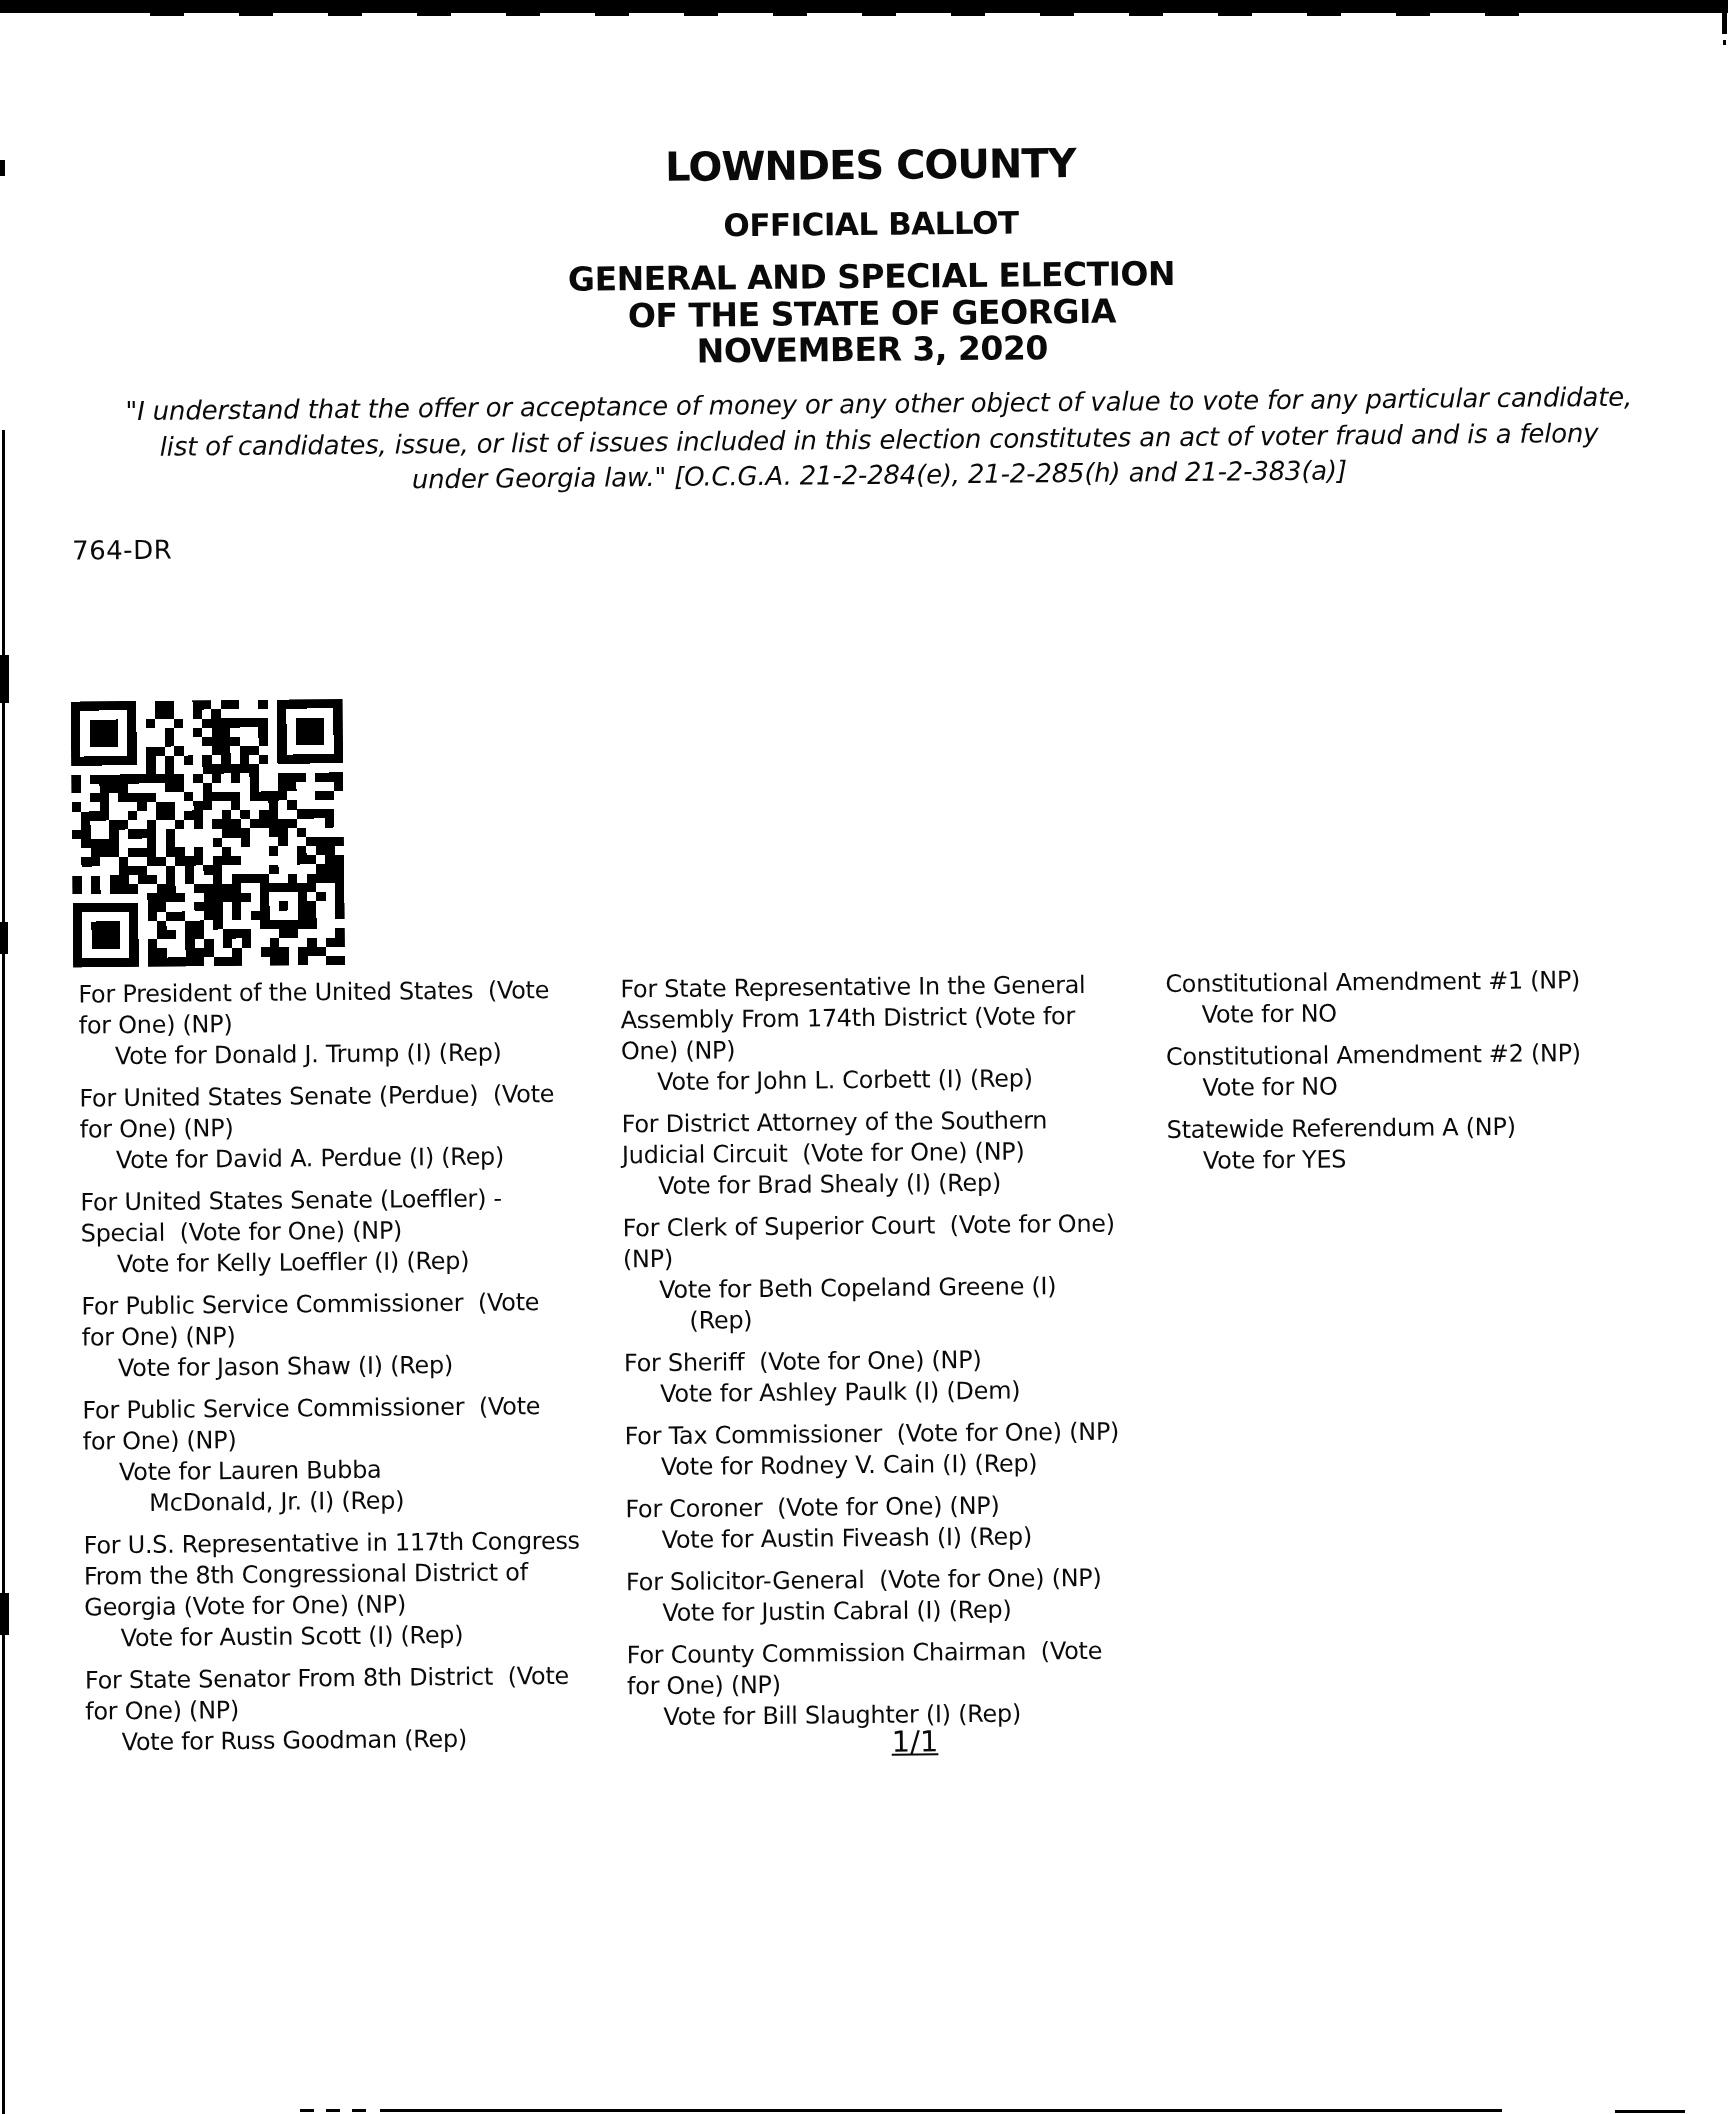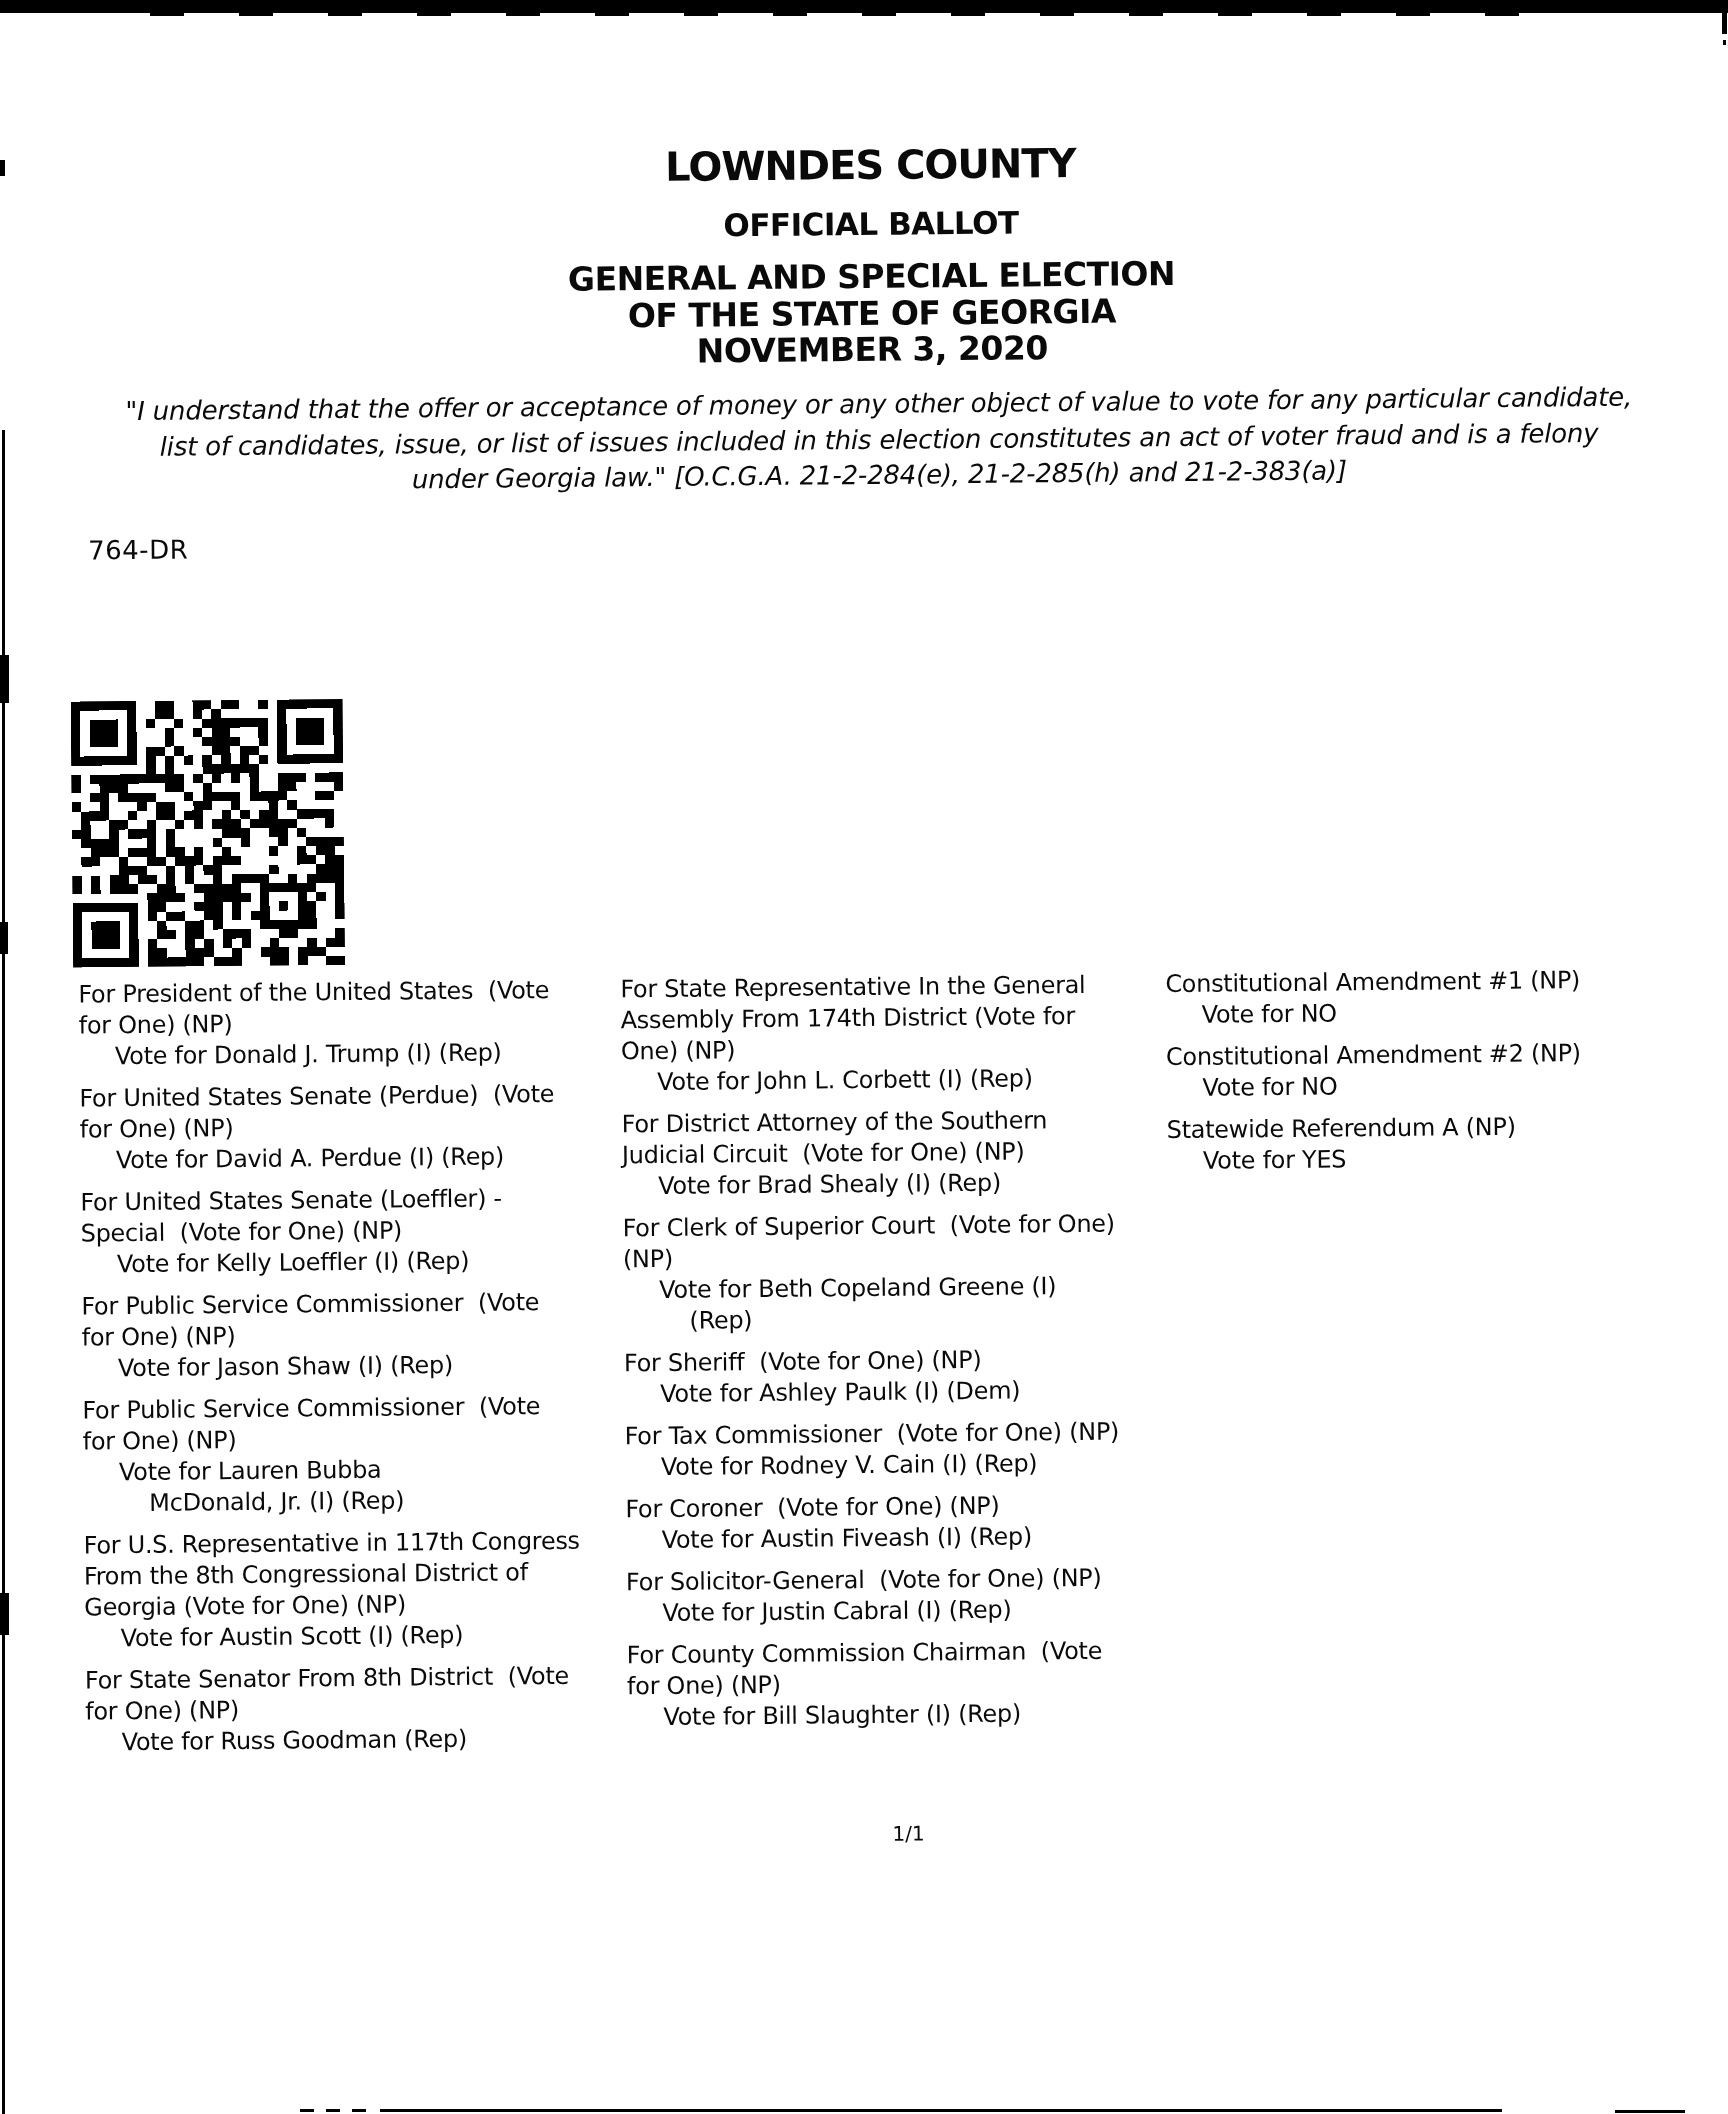--- a/index.html
+++ b/index.html
@@ -21,28 +21,28 @@
   
   #content{position:absolute;inset:0;transform:rotate(-0.55deg);transform-origin:50% 45%;}
   .hdr{position:absolute;top:142px;left:14px;width:1728px;text-align:center;}
   .hdr-county{font-size:40px;font-weight:bold;line-height:46px;letter-spacing:-1px;}
   .hdr-official{font-size:31px;font-weight:bold;line-height:36px;letter-spacing:-0.5px;margin-top:18px;}
   .hdr-election{font-size:33px;font-weight:bold;line-height:36.5px;letter-spacing:-0.5px;margin-top:17px;white-space:pre;}
   .disclaimer{
     position:absolute;top:387px;left:20px;width:1728px;text-align:center;
     font-style:italic;font-size:26px;line-height:35.5px;white-space:pre;letter-spacing:-0.2px;
   }
-  .stylecode{position:absolute;left:92px;top:528px;font-size:26px;letter-spacing:0.5px;text-align:right;}
+  .stylecode{position:absolute;left:76px;top:528px;font-size:26px;letter-spacing:0.5px;text-align:right;}
   #qr{position:absolute;left:73px;top:694px;width:272px;height:266px;}
   .col{position:absolute;top:972px;width:545px;}
   .col1{left:78px;} .col2{left:620px;} .col3{left:1165px;}
   .contest{margin-bottom:11px;}
   .office,.vote{font-size:24px;line-height:31px;letter-spacing:-0.3px;white-space:pre;}
   .vote{padding-left:66px;text-indent:-30px;}
-  .pageno{position:absolute;left:884px;top:1822px;font-size:20px;}
+  .pageno{position:absolute;left:884px;top:1725px;font-size:29px;text-decoration:underline;}
 </style>
 </head>
 <body>
 
 <div class="artifact" style="left:0;top:0;width:1728px;height:13px;"></div>
 <div class="ragged"></div>
 <div class="artifact" style="left:1722px;top:0;width:5px;height:34px;"></div>
 <div class="artifact" style="left:1723px;top:40px;width:3px;height:5px;"></div>
 <div class="artifact" style="left:0;top:160px;width:5px;height:16px;"></div>
 <div class="artifact" style="left:2px;top:430px;width:3px;height:1684px;"></div>

